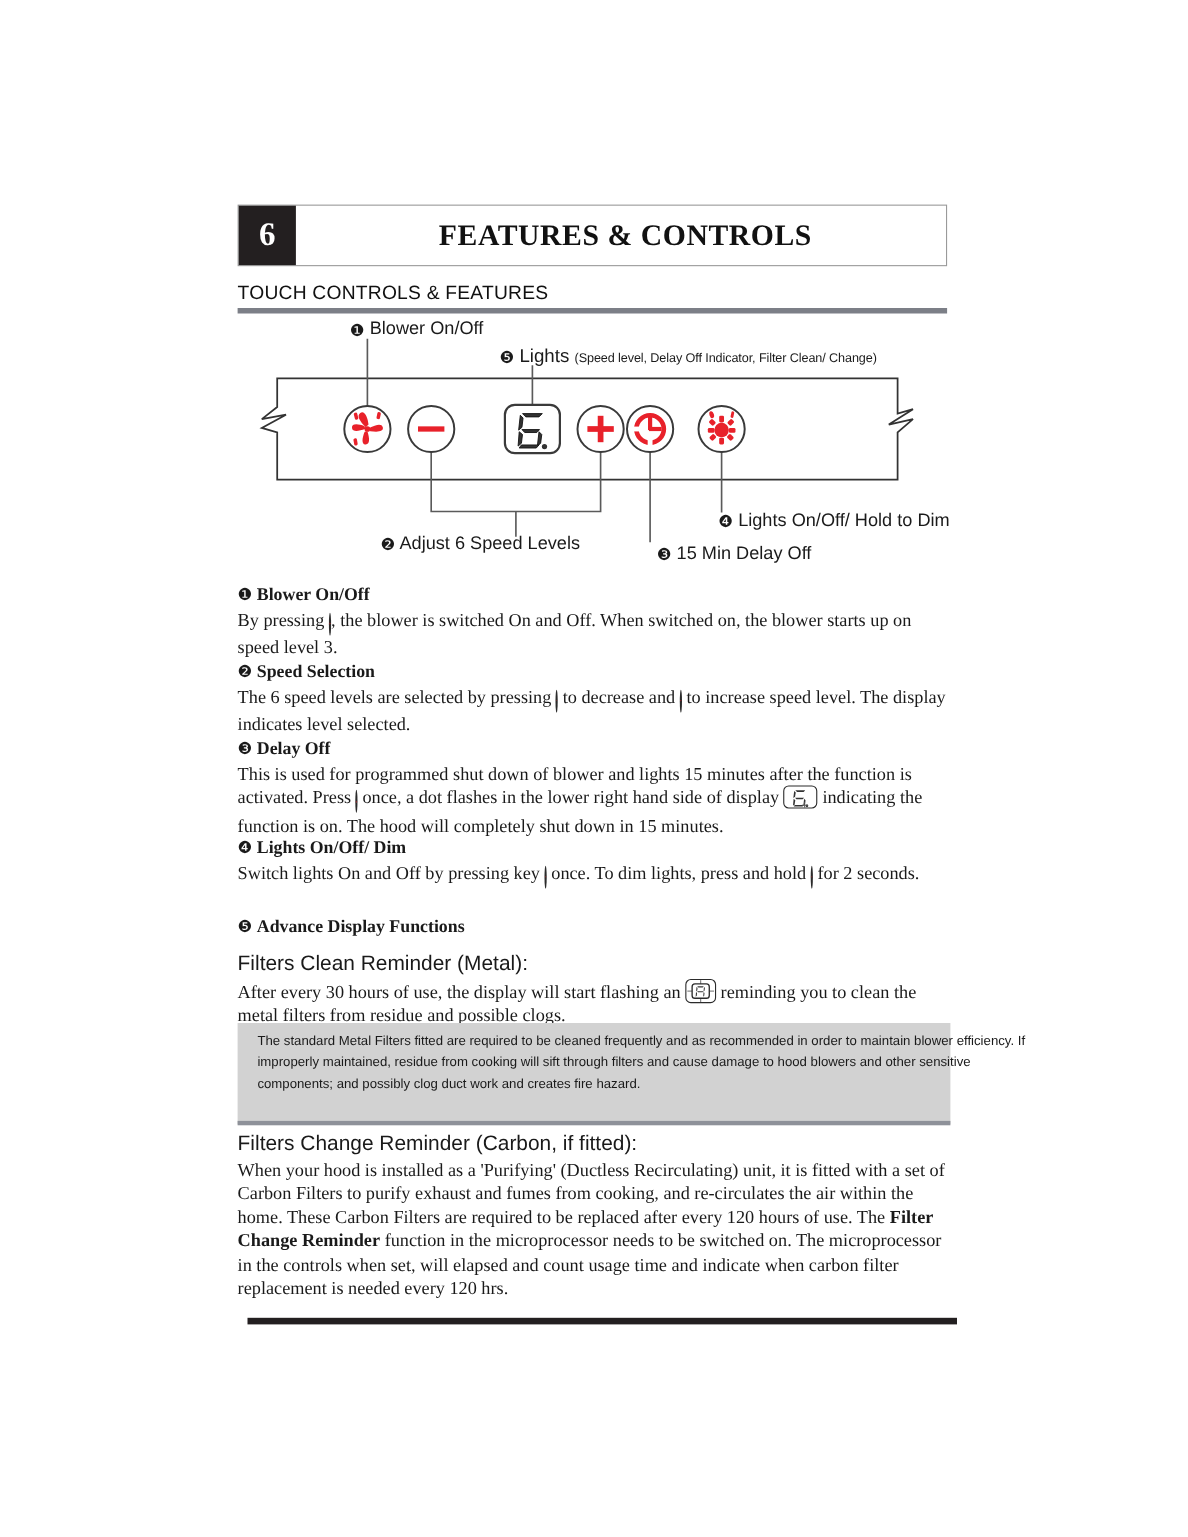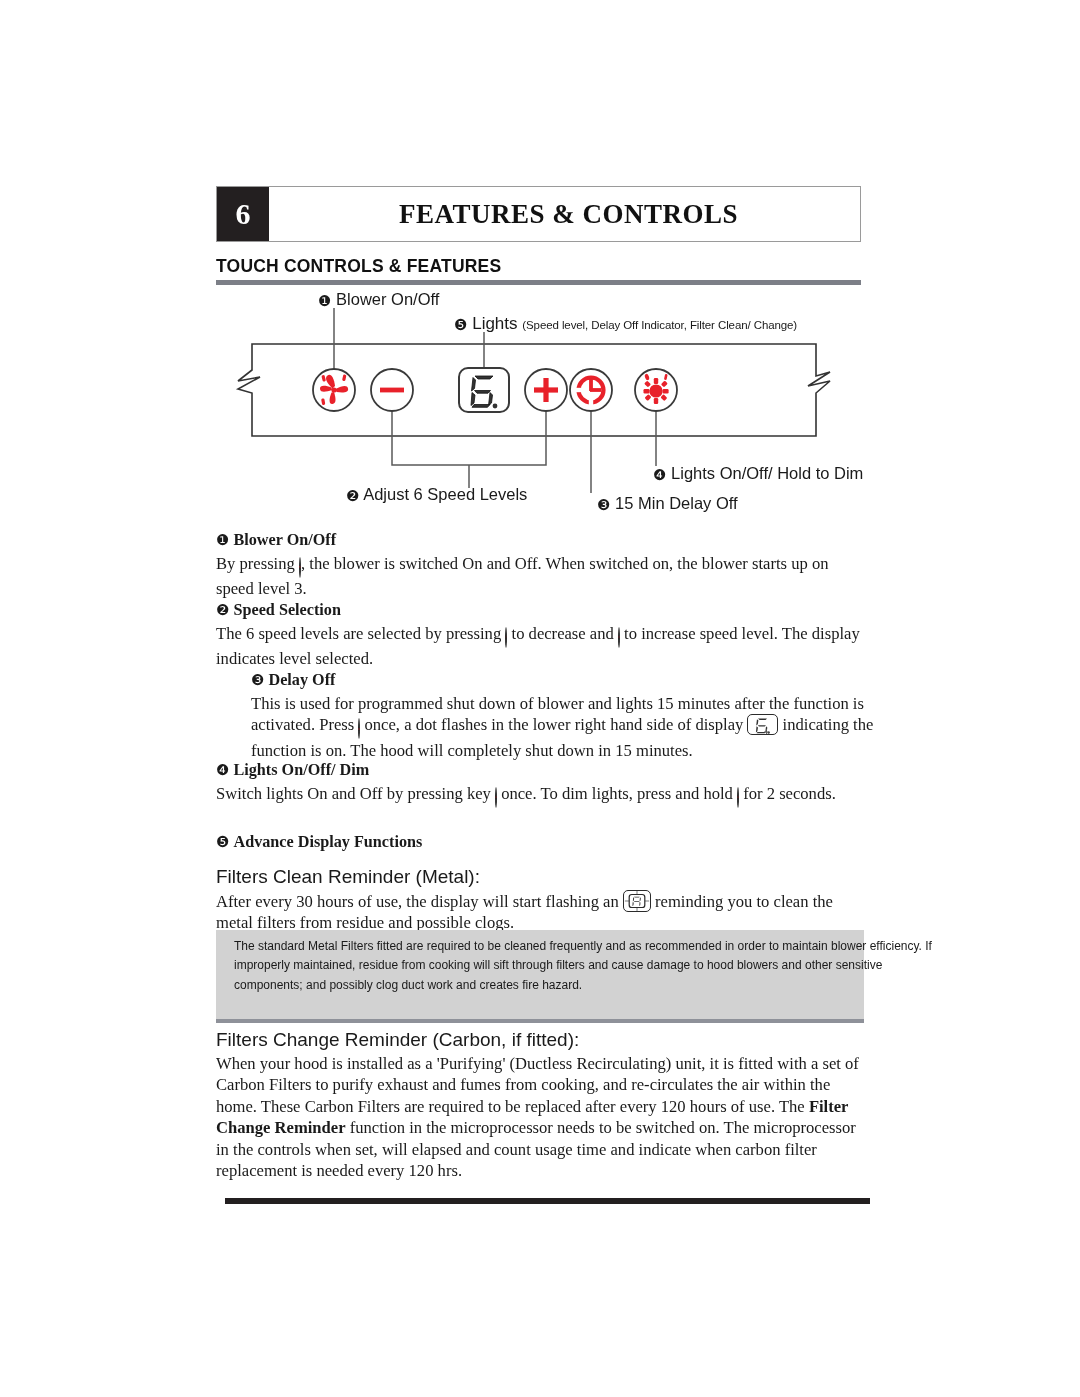--- a/index.html
+++ b/index.html
@@ -61,21 +61,21 @@
     padding-right: 40px;
     padding-left: 48px;
   }
 
   
   .section-heading {
     position: absolute;
     left: 216px;
     top: 256px;
     font-family: "Liberation Sans", sans-serif;
-    font-weight: bold;
+    font-weight: normal;
     font-size: 17.5px;
     letter-spacing: 0.2px;
     color: #111;
   }
   .rule-gray {
     position: absolute;
     left: 216px;
     top: 280px;
     width: 645px;
     height: 5px;
@@ -380,21 +380,21 @@
               <rect x="-5.5" y="-1.1" width="11" height="2.2" fill="#e8212a"></rect>
             </svg>
           </span></span><span> to decrease and </span><span class="ic"><span class="ic-circle sm"></span><span class="ic-glyph">
             <svg width="14" height="14" viewBox="-9 -9 18 18">
               <rect x="-5.5" y="-1.2" width="11" height="2.4" fill="#e8212a"></rect>
               <rect x="-1.2" y="-5.5" width="2.4" height="11" fill="#e8212a"></rect>
             </svg>
           </span></span><span> to increase speed level.  The display indicates level selected.</span></div>
   </div>
 
-  <div class="body-block" style="top:670px;margin-left:35px;">
+  <div class="body-block" style="top:670px;">
     <div class="item-title">
       <span class="num">❸</span><span>Delay Off</span>
     </div>
     <div><span>This is used for programmed shut down of blower and lights 15 minutes after the function is activated.  Press </span><span class="ic"><span class="ic-circle sm"></span><span class="ic-glyph">
             <svg width="14" height="14" viewBox="-9 -9 18 18">
               <circle cx="0" cy="0" r="5.6" fill="none" stroke="#e8212a" stroke-width="2.1"></circle>
               <rect x="-0.9" y="-5" width="1.8" height="5.5" fill="#e8212a"></rect>
               <rect x="-0.5" y="-0.9" width="5.3" height="1.8" fill="#e8212a"></rect>
               <rect x="-7.5" y="-1" width="2.8" height="2" fill="#fff"></rect>
               <rect x="-1" y="4.7" width="2" height="2.8" fill="#fff"></rect>

